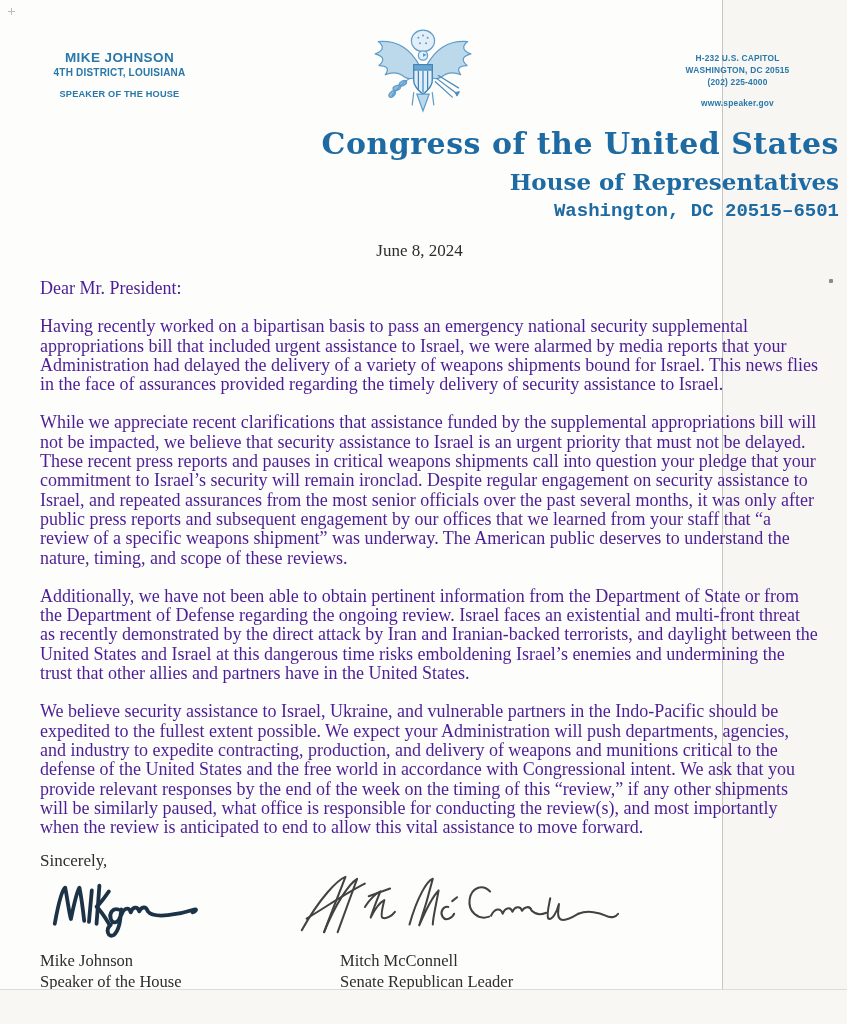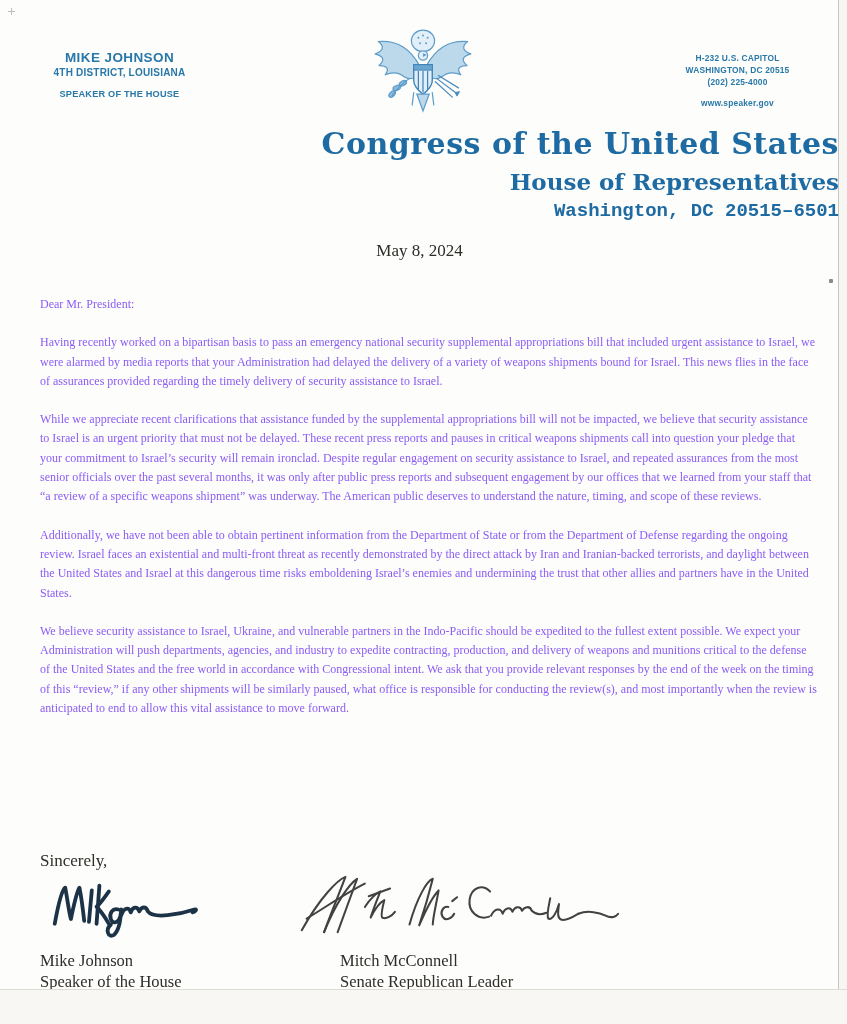--- a/index.html
+++ b/index.html
@@ -4,21 +4,21 @@
 <style>
   * { box-sizing: border-box; }
   html,body { margin:0; padding:0; }
   body {
     width:847px; height:1024px; position:relative;
     background:#f7f6f2;
     font-family:"Liberation Serif", serif;
     overflow:hidden;
   }
   .page {
-    position:absolute; left:0; top:0; width:839px; height:989px;
+    position:absolute; left:0; top:0; width:723px; height:989px;
     background:#fdfdfb;
     border-right:1px solid #c6c5c0;
   }
   .page-bottom-edge {
     position:absolute; left:0; top:989px; width:847px; height:1px;
     background:#dddcd6;
   }
   .below-page {
     position:absolute; left:0; top:990px; width:847px; height:34px;
     background:#f8f7f3;
@@ -50,21 +50,21 @@
   .masthead .m2 { font-size:23px; margin-top:7px; }
   .masthead .m3 { font-size:19px; margin-top:5px;font-family:Liberation Mono, monospace; }
 
   
   .date-line {
     position:absolute; left:0; top:241px; width:839px; text-align:center;
     font-size:17px; color:#2e2d2a;
   }
   .body-text {
     position:absolute; left:40px; top:279px; width:778px;
-    color:#8b5cf6; font-size:12px; line-height:19.3px;margin-top:16px;
+    color:#4c1d95; font-size:18px; line-height:19.3px;
   }
   .body-text .salutation { margin:0 0 19px 0; }
   .body-text p { margin:0 0 19px 0; }
 
   .closing { position:absolute; left:40px; top:851px; font-size:17px; color:#2e2d2a; }
 
   .sig-johnson { position:absolute; left:50px; top:880px; }
   .sig-mcconnell { position:absolute; left:298px; top:872px; }
 
   .sig-block { position:absolute; font-size:16.5px; line-height:21px; color:#2e2d2a; }
@@ -148,21 +148,21 @@
       </g>
     </svg>
   </div>
 
   <div class="masthead">
     <div class="m1">Congress of the United States</div>
     <div class="m2">House of Representatives</div>
     <div class="m3">Washington, DC 20515–6501</div>
   </div>
 
-  <div class="date-line">May 8, 2024</div>
+  <div class="date-line">June 8, 2024</div>
 
   <div class="body-text">
     <div class="salutation">Dear Mr. President:</div>
     <p>Having recently worked on a bipartisan basis to pass an emergency national security supplemental appropriations bill that included urgent assistance to Israel, we were alarmed by media reports that your Administration had delayed the delivery of a variety of weapons shipments bound for Israel. This news flies in the face of assurances provided regarding the timely delivery of security assistance to Israel.</p>
     <p>While we appreciate recent clarifications that assistance funded by the supplemental appropriations bill will not be impacted, we believe that security assistance to Israel is an urgent priority that must not be delayed. These recent press reports and pauses in critical weapons shipments call into question your pledge that your commitment to Israel’s security will remain ironclad. Despite regular engagement on security assistance to Israel, and repeated assurances from the most senior officials over the past several months, it was only after public press reports and subsequent engagement by our offices that we learned from your staff that “a review of a specific weapons shipment” was underway. The American public deserves to understand the nature, timing, and scope of these reviews.</p>
     <p>Additionally, we have not been able to obtain pertinent information from the Department of State or from the Department of Defense regarding the ongoing review. Israel faces an existential and multi-front threat as recently demonstrated by the direct attack by Iran and Iranian-backed terrorists, and daylight between the United States and Israel at this dangerous time risks emboldening Israel’s enemies and undermining the trust that other allies and partners have in the United States.</p>
     <p>We believe security assistance to Israel, Ukraine, and vulnerable partners in the Indo-Pacific should be expedited to the fullest extent possible. We expect your Administration will push departments, agencies, and industry to expedite contracting, production, and delivery of weapons and munitions critical to the defense of the United States and the free world in accordance with Congressional intent. We ask that you provide relevant responses by the end of the week on the timing of this “review,” if any other shipments will be similarly paused, what office is responsible for conducting the review(s), and most importantly when the review is anticipated to end to allow this vital assistance to move forward.</p>
   </div>
 
   <div class="closing">Sincerely,</div>

